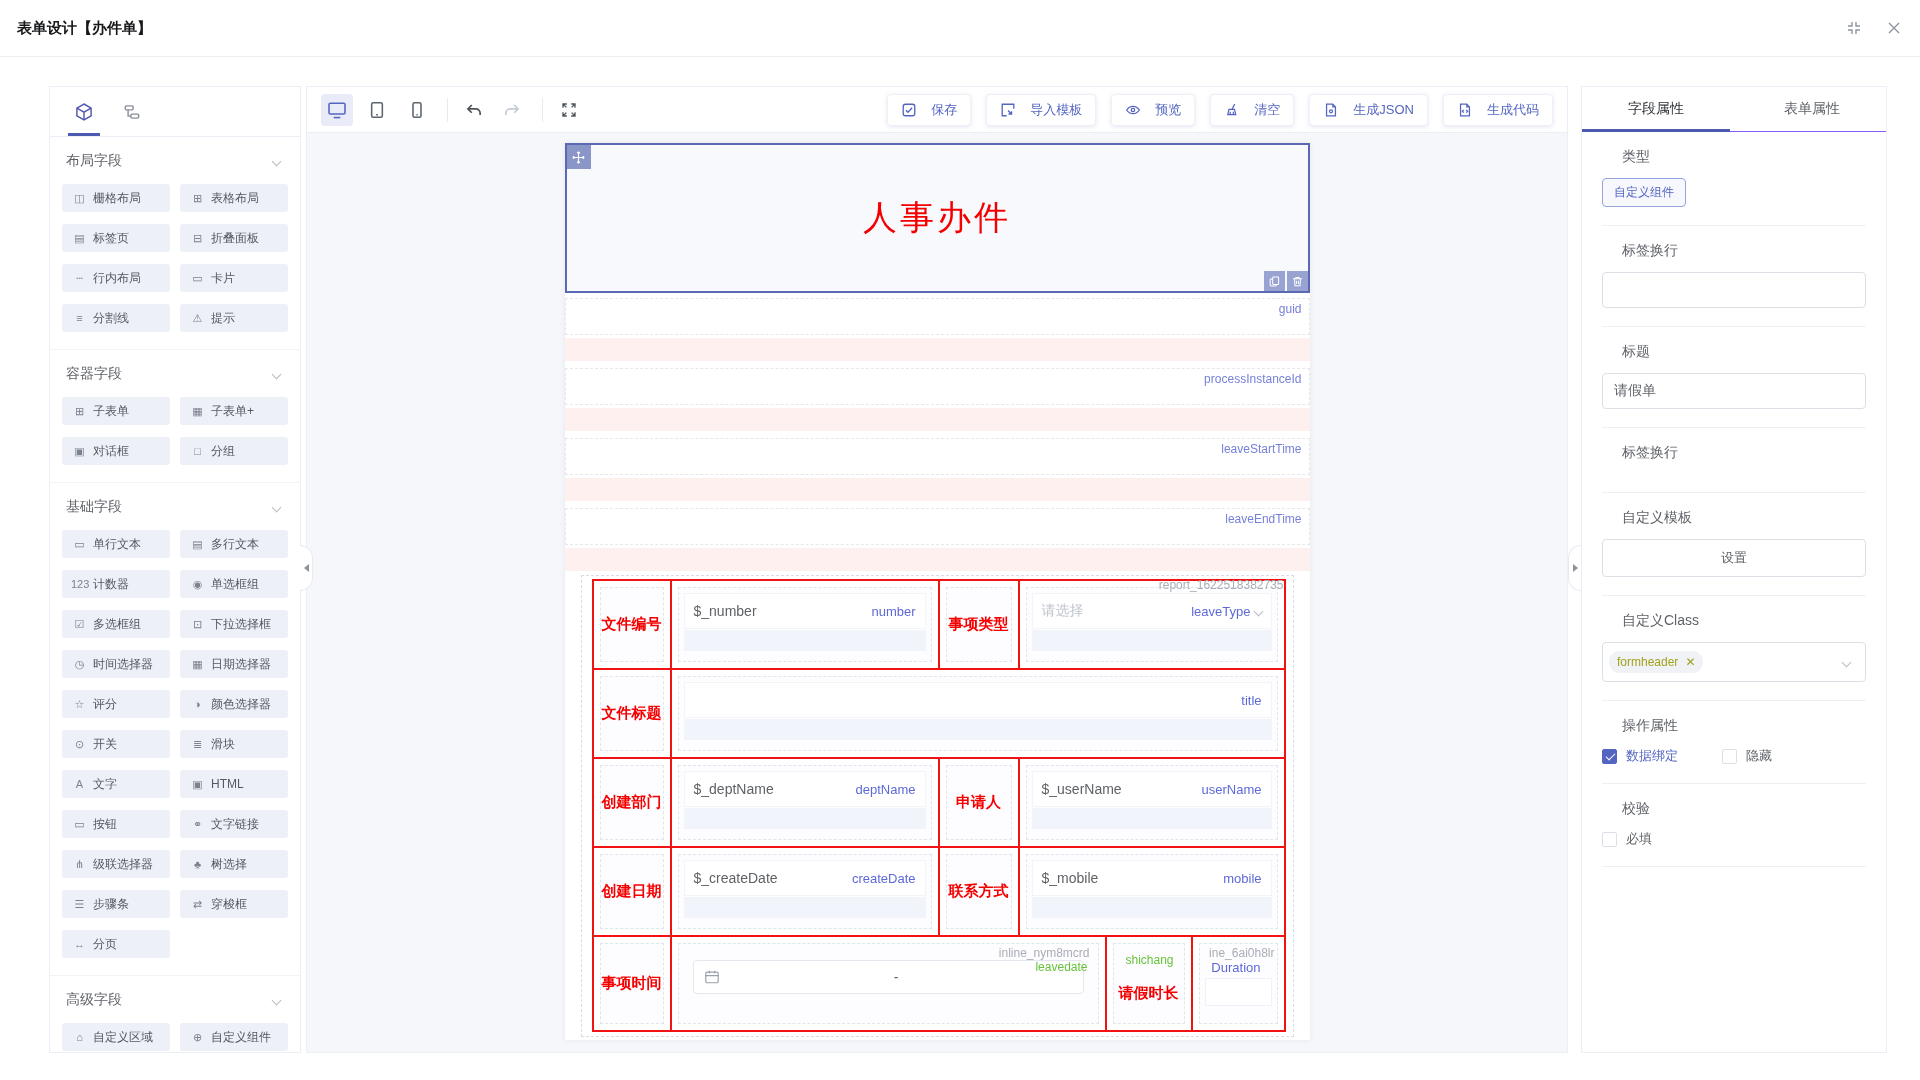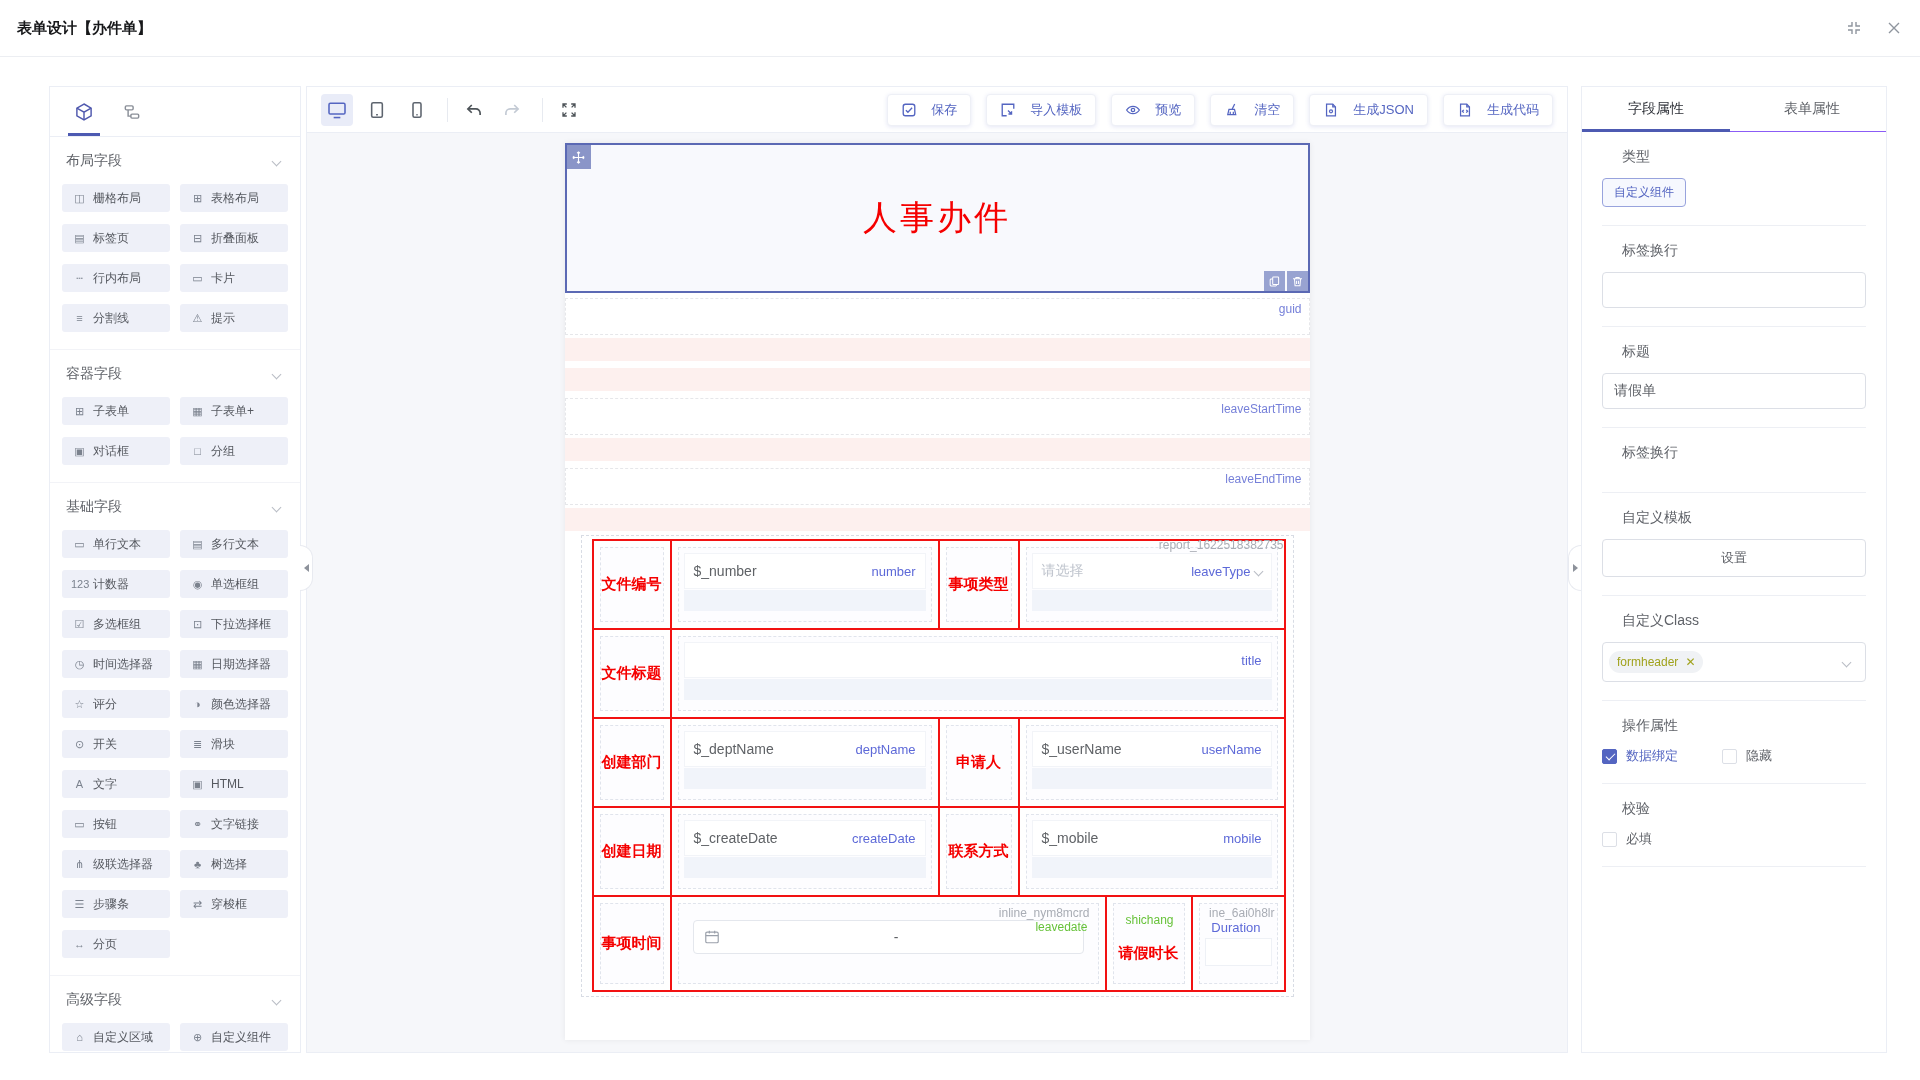--- a/index.html
+++ b/index.html
@@ -474,20 +474,23 @@
 
       <div>
   <div class="hblock">
     <div class="hrow">
       <span class="hlabel">guid</span>
     </div>
     <div class="pink"></div>
   </div>
 
   <div class="hblock">
+    <div class="hrow">
+      <span class="hlabel">processInstanceId</span>
+    </div>
     <div class="pink"></div>
   </div>
 
   <div class="hblock">
     <div class="hrow">
       <span class="hlabel">leaveStartTime</span>
     </div>
     <div class="pink"></div>
   </div>
 

